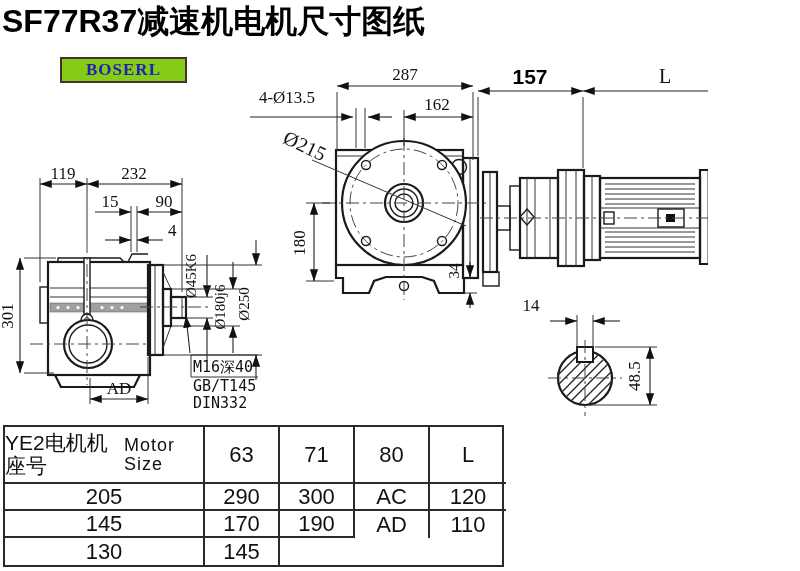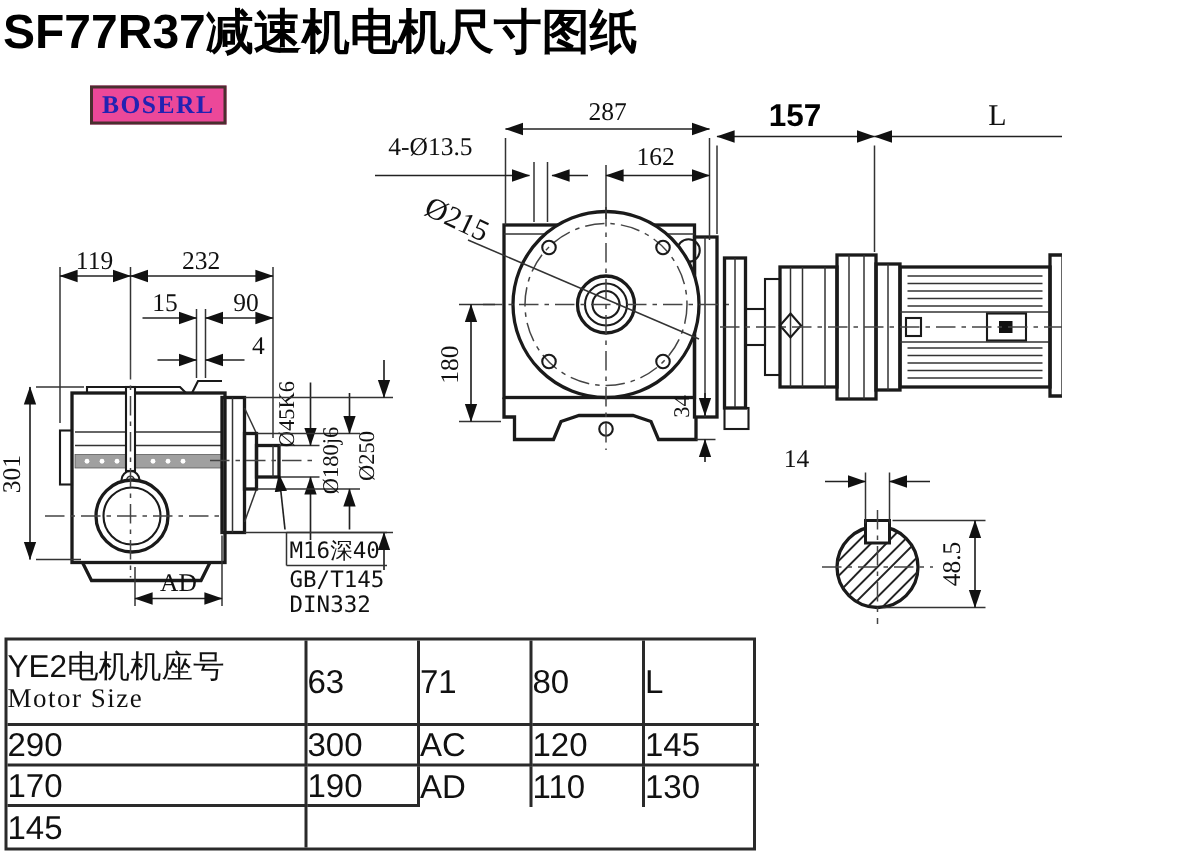--- a/index.html
+++ b/index.html
@@ -1,47 +1,47 @@
 <!DOCTYPE html>
 <html><head>
 <meta charset="utf-8">
 <style>
   html,body{margin:0;padding:0;background:#fff;}
   #stage{position:relative;width:708px;height:571px;background:#fff;overflow:hidden;
          font-family:"Liberation Sans",sans-serif;}
   #title{position:absolute;left:2px;top:0px;font-size:32px;font-weight:bold;color:#000;
          letter-spacing:0px;white-space:nowrap;}
-  #logo{position:absolute;left:60px;top:57px;border:2px solid #4a2f2f;background:#ec4899;
-        padding:1px 6px;color:#2222b2;font-family:"Liberation Serif",serif;
+  #logo{position:absolute;left:60px;top:57px;border:2px solid #4a2f2f;background:#84cc16;
+        padding:1px 24px;color:#2222b2;font-family:"Liberation Serif",serif;
         font-weight:bold;font-size:17px;letter-spacing:1px;}
   svg{position:absolute;left:0;top:0;}
   .s{stroke:#1a1a1a;fill:none;stroke-width:1.4;}
   .s2{stroke:#1a1a1a;fill:none;stroke-width:2.2;}
   .sw{stroke:#1a1a1a;fill:#fff;stroke-width:2.2;}
   .thin{stroke:#333;fill:none;stroke-width:1;}
   .dim{stroke:#222;fill:none;stroke-width:1.1;}
   .cl{stroke:#444;fill:none;stroke-width:1;stroke-dasharray:13 4 3 4;}
   .hatch{stroke:#222;stroke-width:1.2;}
   text.d{font-family:"Liberation Serif",serif;font-size:17px;fill:#111;}
   text.ds{font-family:"Liberation Serif",serif;font-size:15px;fill:#111;}
   text.db{font-family:"Liberation Sans",sans-serif;font-weight:bold;font-size:21px;fill:#000;}
   text.dl{font-family:"Liberation Serif",serif;font-size:20px;fill:#111;}
   text.mono{font-family:"DejaVu Sans Mono","Liberation Mono",monospace;font-size:15px;fill:#111;}
   
   #spec-table{position:absolute;left:3px;top:425px;width:501px;height:142px;
       display:grid;grid-template-columns:200px 75px 75px 75px 76px;
       grid-template-rows:57px 1fr 1fr 1fr;border:2px solid #2a2a2a;box-sizing:border-box;
       background:#fff;color:#111;}
   #spec-table .cell{border-right:2px solid #2a2a2a;border-bottom:2px solid #2a2a2a;
-      display:flex;flex-direction:column;align-items:flex-start;justify-content:center;
+      display:flex;flex-direction:row;align-items:center;justify-content:center;
       font-size:22px;line-height:1.05;box-sizing:border-box;}
   #spec-table .cell:nth-child(5n){border-right:none;}
   #spec-table .cell.lastrow{border-bottom:none;}
   #spec-table .hdr-cn{font-size:21px;}
-  #spec-table .hdr-en{font-family:Liberation Serif, serif;
+  #spec-table .hdr-en{font-family:Liberation Sans, sans-serif;
       font-size:18px;letter-spacing:1px;}
 </style>
 </head>
 <body>
 
 <div id="stage">
 
   <div id="title">SF77R37减速机电机尺寸图纸</div>
   <div id="logo">BOSERL</div>
 
@@ -297,20 +297,21 @@
   <div id="spec-table">
     <div class="cell">
       <span class="hdr-cn">YE2电机机座号</span>
       <span class="hdr-en">Motor Size</span>
     </div>
     <div class="cell">63</div>
     <div class="cell">71</div>
     <div class="cell">80</div>
 
     <div class="cell">L</div>
+    <div class="cell">205</div>
     <div class="cell">290</div>
     <div class="cell">300</div>
 
     <div class="cell">AC</div>
     <div class="cell">120</div>
     <div class="cell">145</div>
     <div class="cell">170</div>
     <div class="cell">190</div>
 
     <div class="cell lastrow">AD</div>

